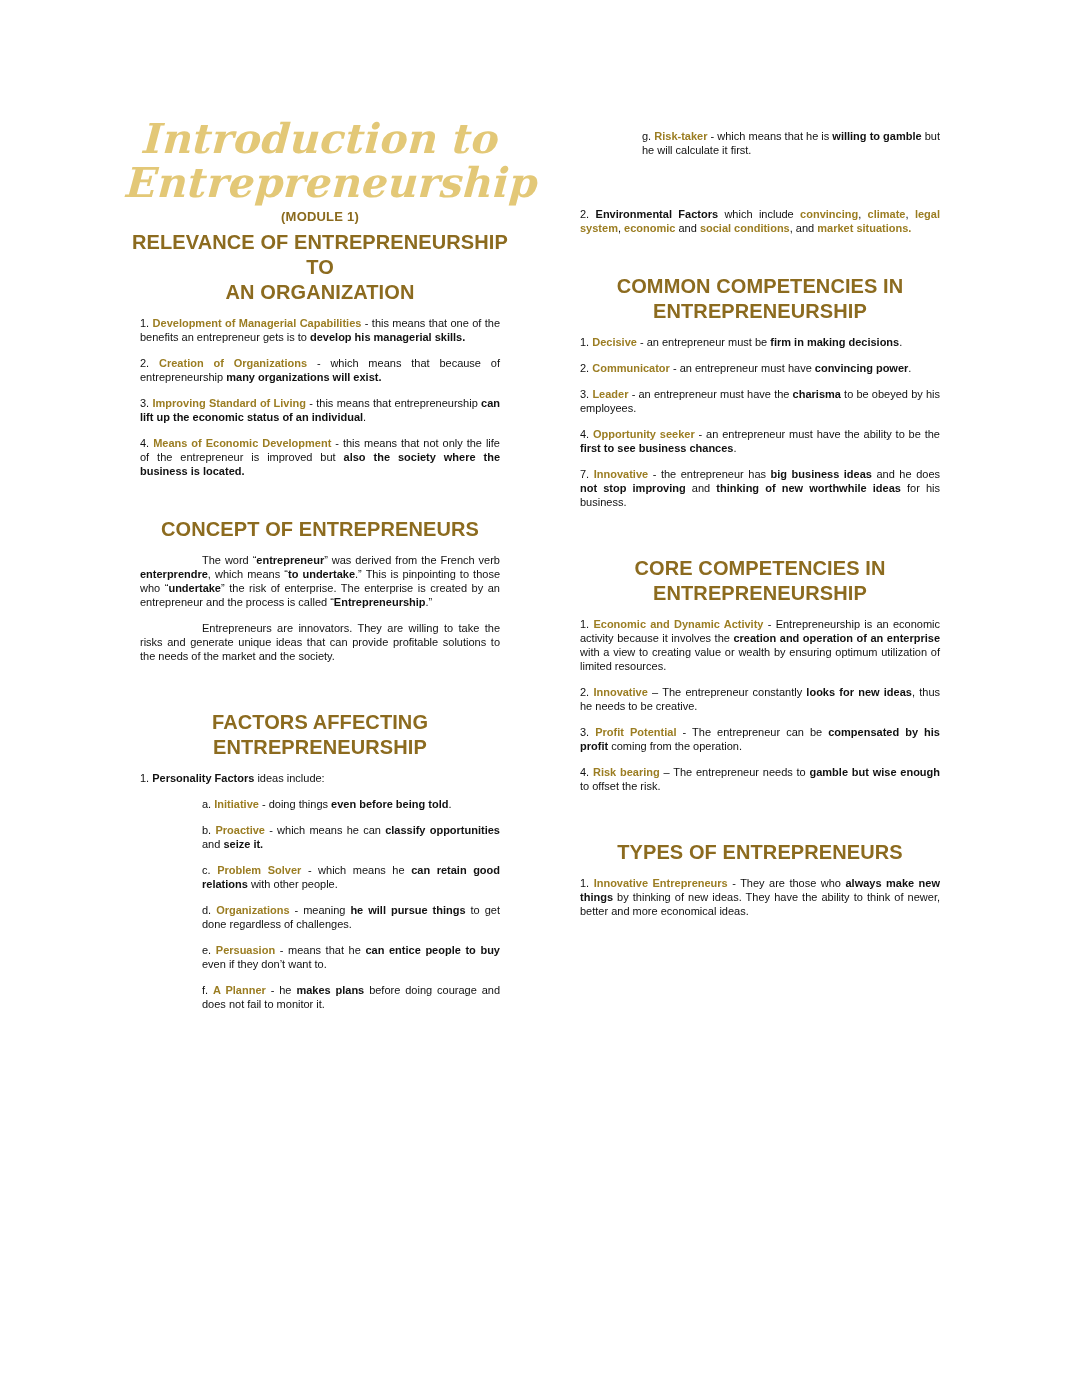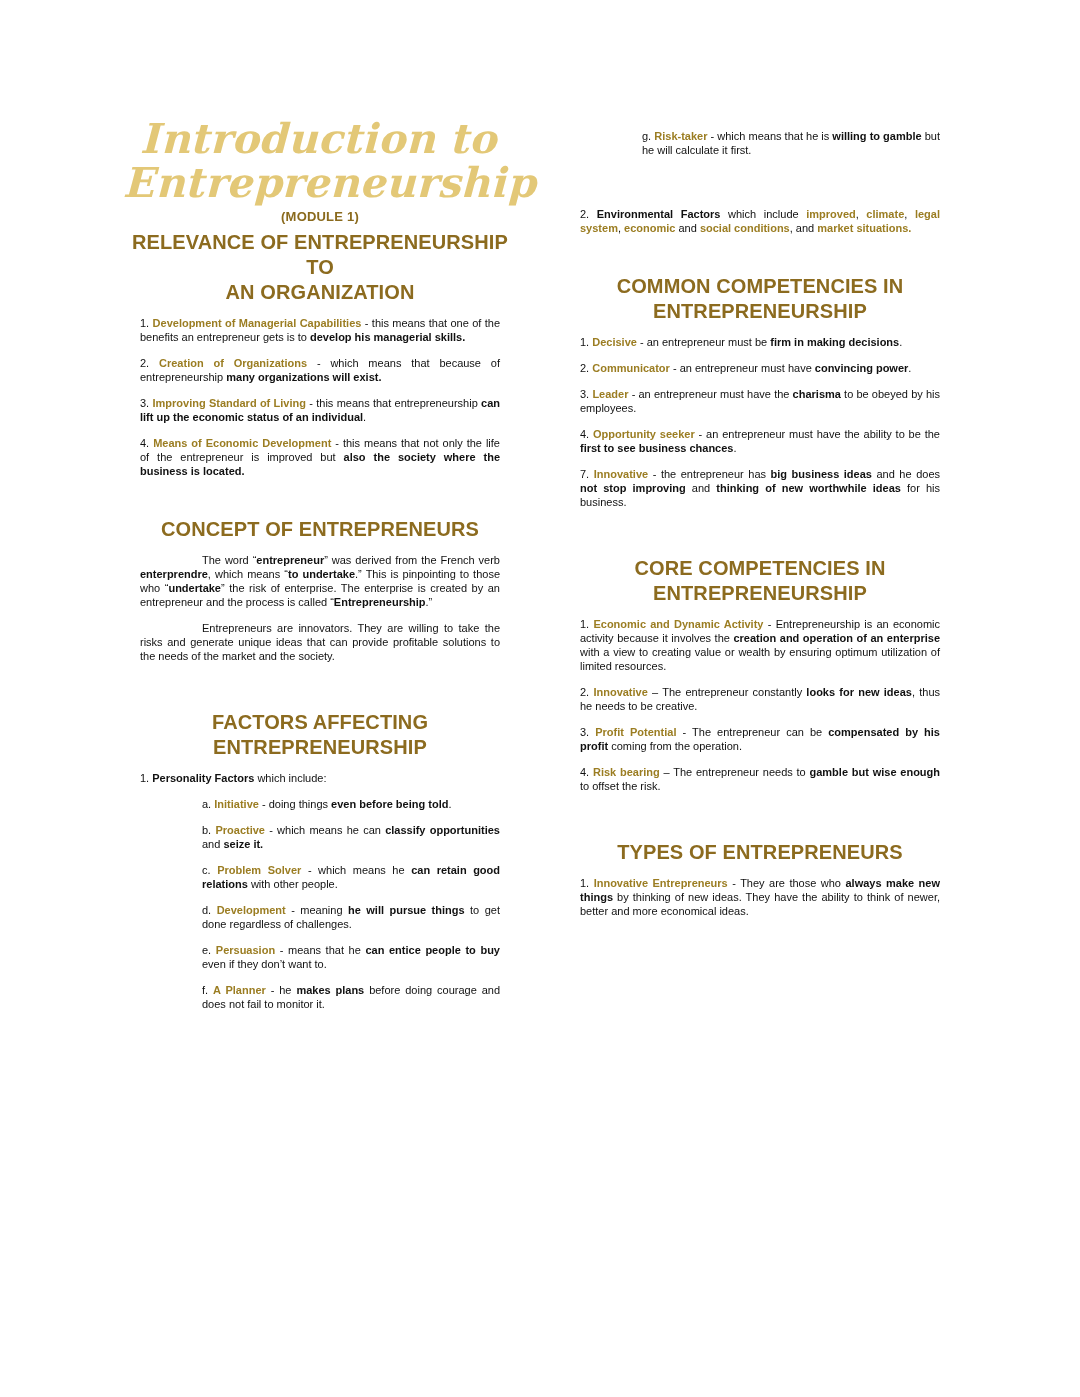--- a/index.html
+++ b/index.html
@@ -131,43 +131,43 @@
 
       <p class="body indent"><span>The word “</span><b>entrepreneur</b><span>” was derived from the French verb </span><b>enterprendre</b><span>, which means “</span><b>to undertake</b><span>.” This is pinpointing to those who “</span><b>undertake</b><span>” the risk of enterprise. The enterprise is created by an entrepreneur and the process is called “</span><b>Entrepreneurship</b><span>.”</span></p>
 
       <p class="body indent">Entrepreneurs are innovators. They are willing to take the risks and generate unique ideas that can provide profitable solutions to the needs of the market and the society.</p>
 
       <div class="sec-head spaced-lg">
         <span>FACTORS AFFECTING</span><br>
         <span>ENTREPRENEURSHIP</span>
       </div>
 
-      <p class="body"><span>1.</span> <b>Personality Factors</b><span> which include:</span></p>
+      <p class="body"><span>1.</span> <b>Personality Factors</b><span> ideas include:</span></p>
 
       <p class="body sub"><span>a.</span> <span class="gold">Initiative</span> <span>-</span> <span>doing things </span><b>even before being told</b><span>.</span></p>
 
       <p class="body sub"><span>b.</span> <span class="gold">Proactive</span> <span>-</span> <span>which means he can </span><b>classify opportunities</b><span> and </span><b>seize it.</b></p>
 
       <p class="body sub"><span>c.</span> <span class="gold">Problem Solver</span> <span>-</span> <span>which means he </span><b>can retain good relations</b><span> with other people.</span></p>
 
-      <p class="body sub"><span>d.</span> <span class="gold">Development</span> <span>-</span> <span>meaning </span><b>he will pursue things</b><span> to get done regardless of challenges.</span></p>
+      <p class="body sub"><span>d.</span> <span class="gold">Organizations</span> <span>-</span> <span>meaning </span><b>he will pursue things</b><span> to get done regardless of challenges.</span></p>
 
       <p class="body sub"><span>e.</span> <span class="gold">Persuasion</span> <span>-</span> <span>means that he </span><b>can entice people to buy</b><span> even if they don’t want to.</span></p>
 
       <p class="body sub"><span>f.</span> <span class="gold">A Planner</span> <span>-</span> <span>he </span><b>makes plans</b><span> before doing courage and does not fail to monitor it.</span></p>
 
     </div>
 
     <div class="col">
 
       <p class="body sub"><span>g.</span> <span class="gold">Risk-taker</span> <span>-</span> <span>which means that he is </span><b>willing to gamble</b><span> but he will calculate it first.</span></p>
 
       <div class="gap-md"></div>
 
-      <p class="body"><span>2.</span> <b>Environmental Factors</b><span> which include </span><span class="gold">improved</span>, <span class="gold">climate</span>, <span class="gold">legal system</span>, <span class="gold">economic</span><span> and </span><span class="gold">social conditions</span><span>, and </span><span class="gold">market situations</span><span class="gold">.</span></p>
+      <p class="body"><span>2.</span> <b>Environmental Factors</b><span> which include </span><span class="gold">convincing</span>, <span class="gold">climate</span>, <span class="gold">legal system</span>, <span class="gold">economic</span><span> and </span><span class="gold">social conditions</span><span>, and </span><span class="gold">market situations</span><span class="gold">.</span></p>
 
       <div class="sec-head spaced">
         <span>COMMON COMPETENCIES IN</span><br>
         <span>ENTREPRENEURSHIP</span>
       </div>
 
       <p class="body"><span>1.</span> <span class="gold">Decisive</span> <span>-</span> <span>an entrepreneur must be </span><b>firm in making decisions</b><span>.</span></p>
 
       <p class="body"><span>2.</span> <span class="gold">Communicator</span> <span>-</span> <span>an entrepreneur must have </span><b>convincing power</b><span>.</span></p>
 

